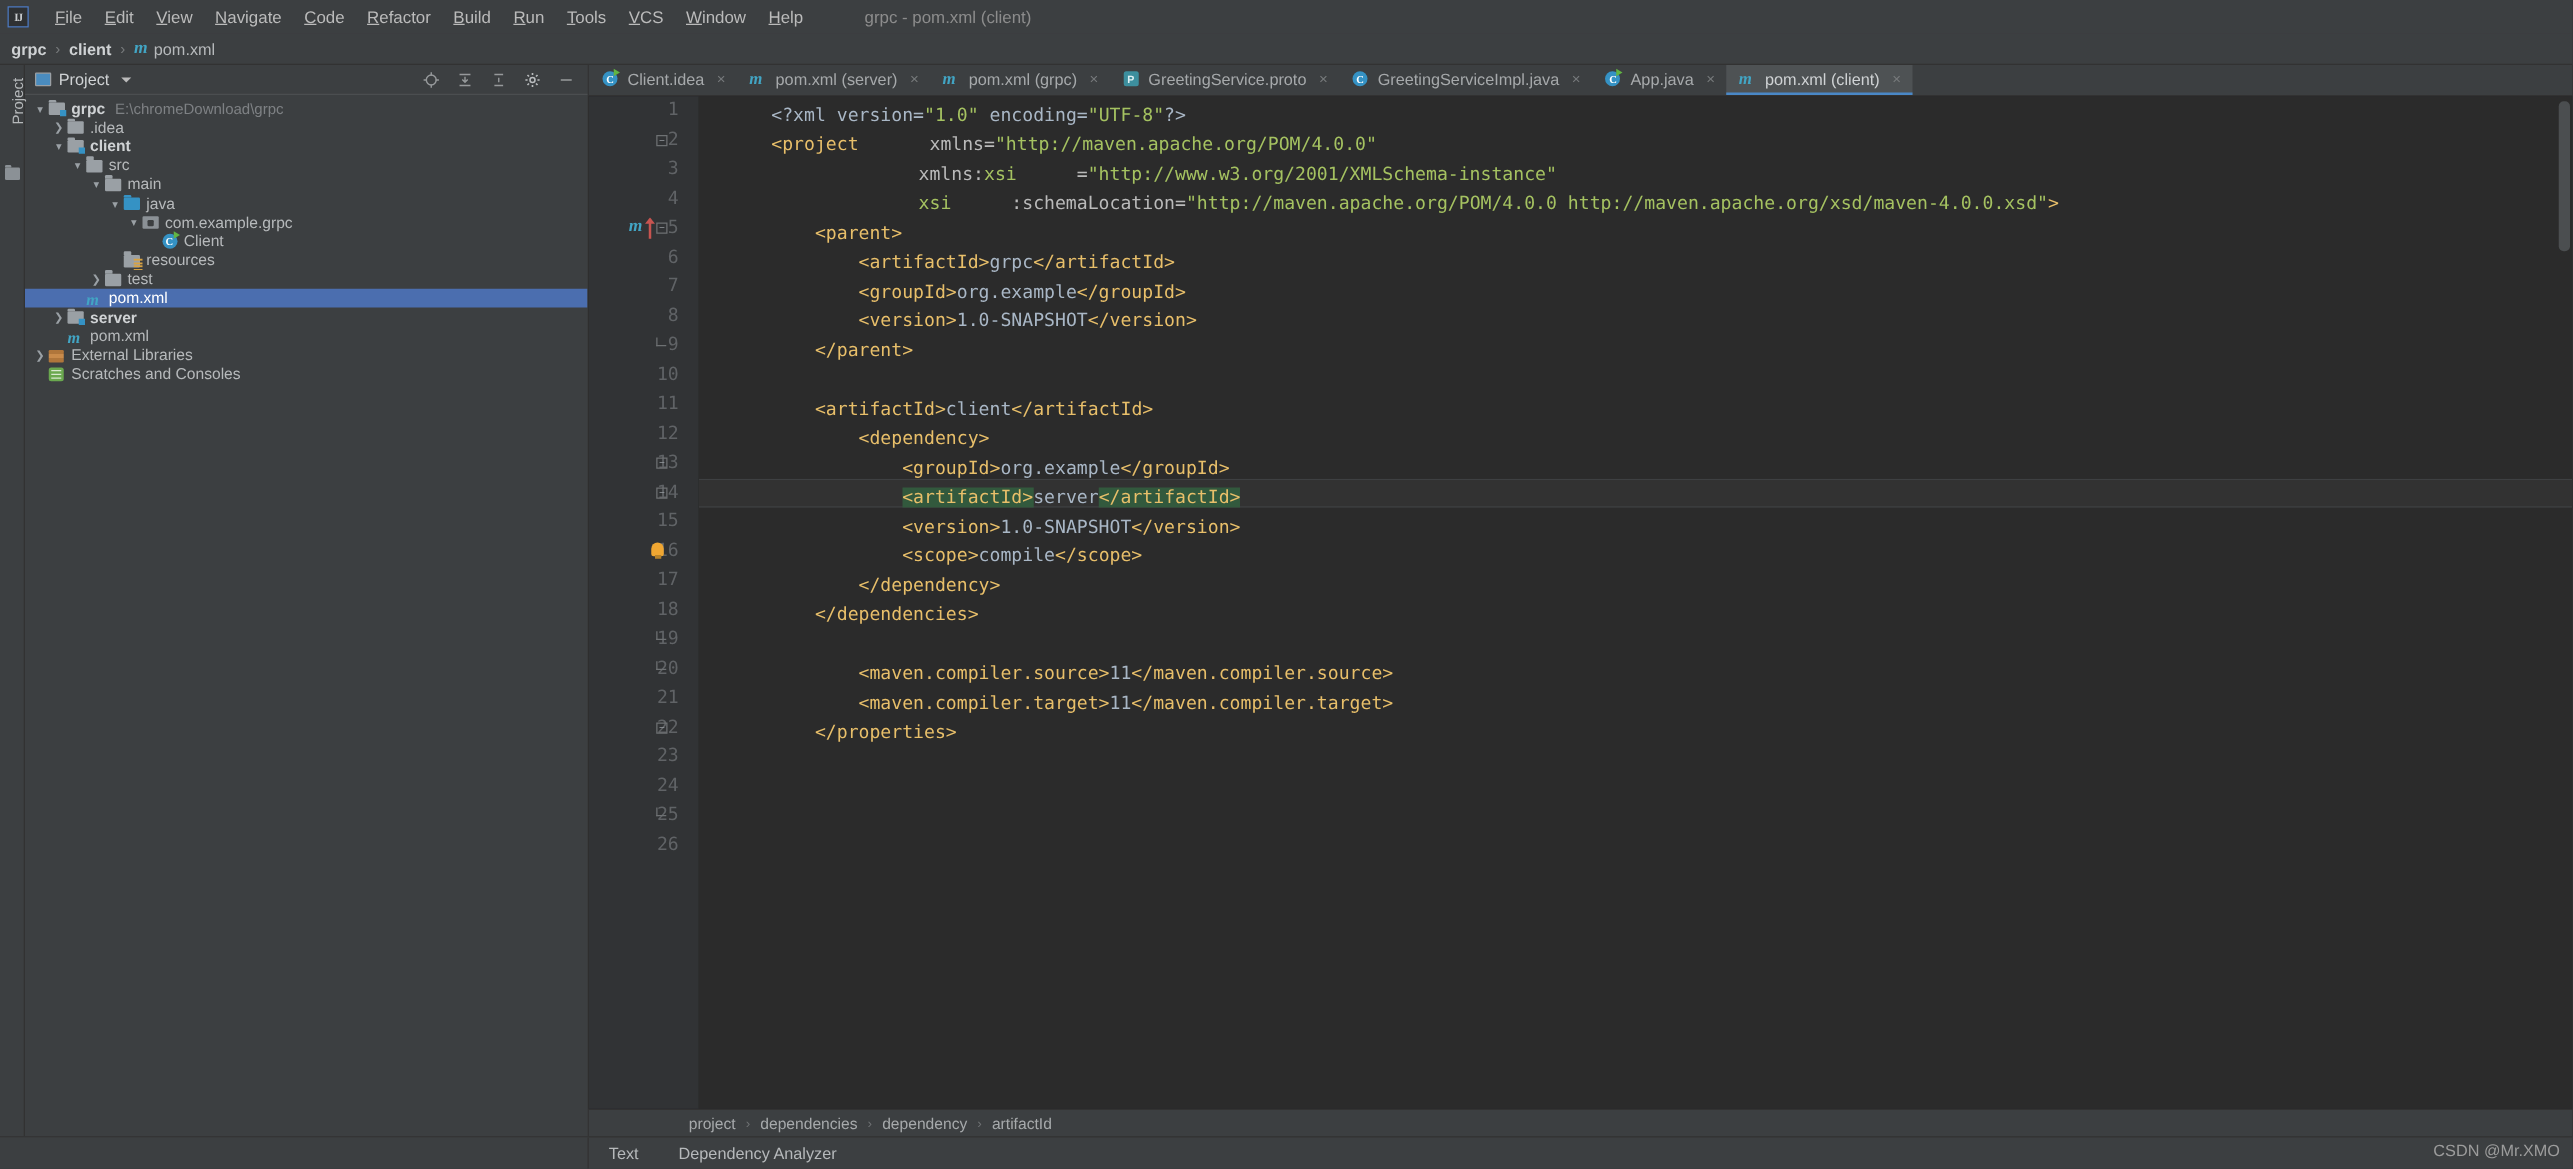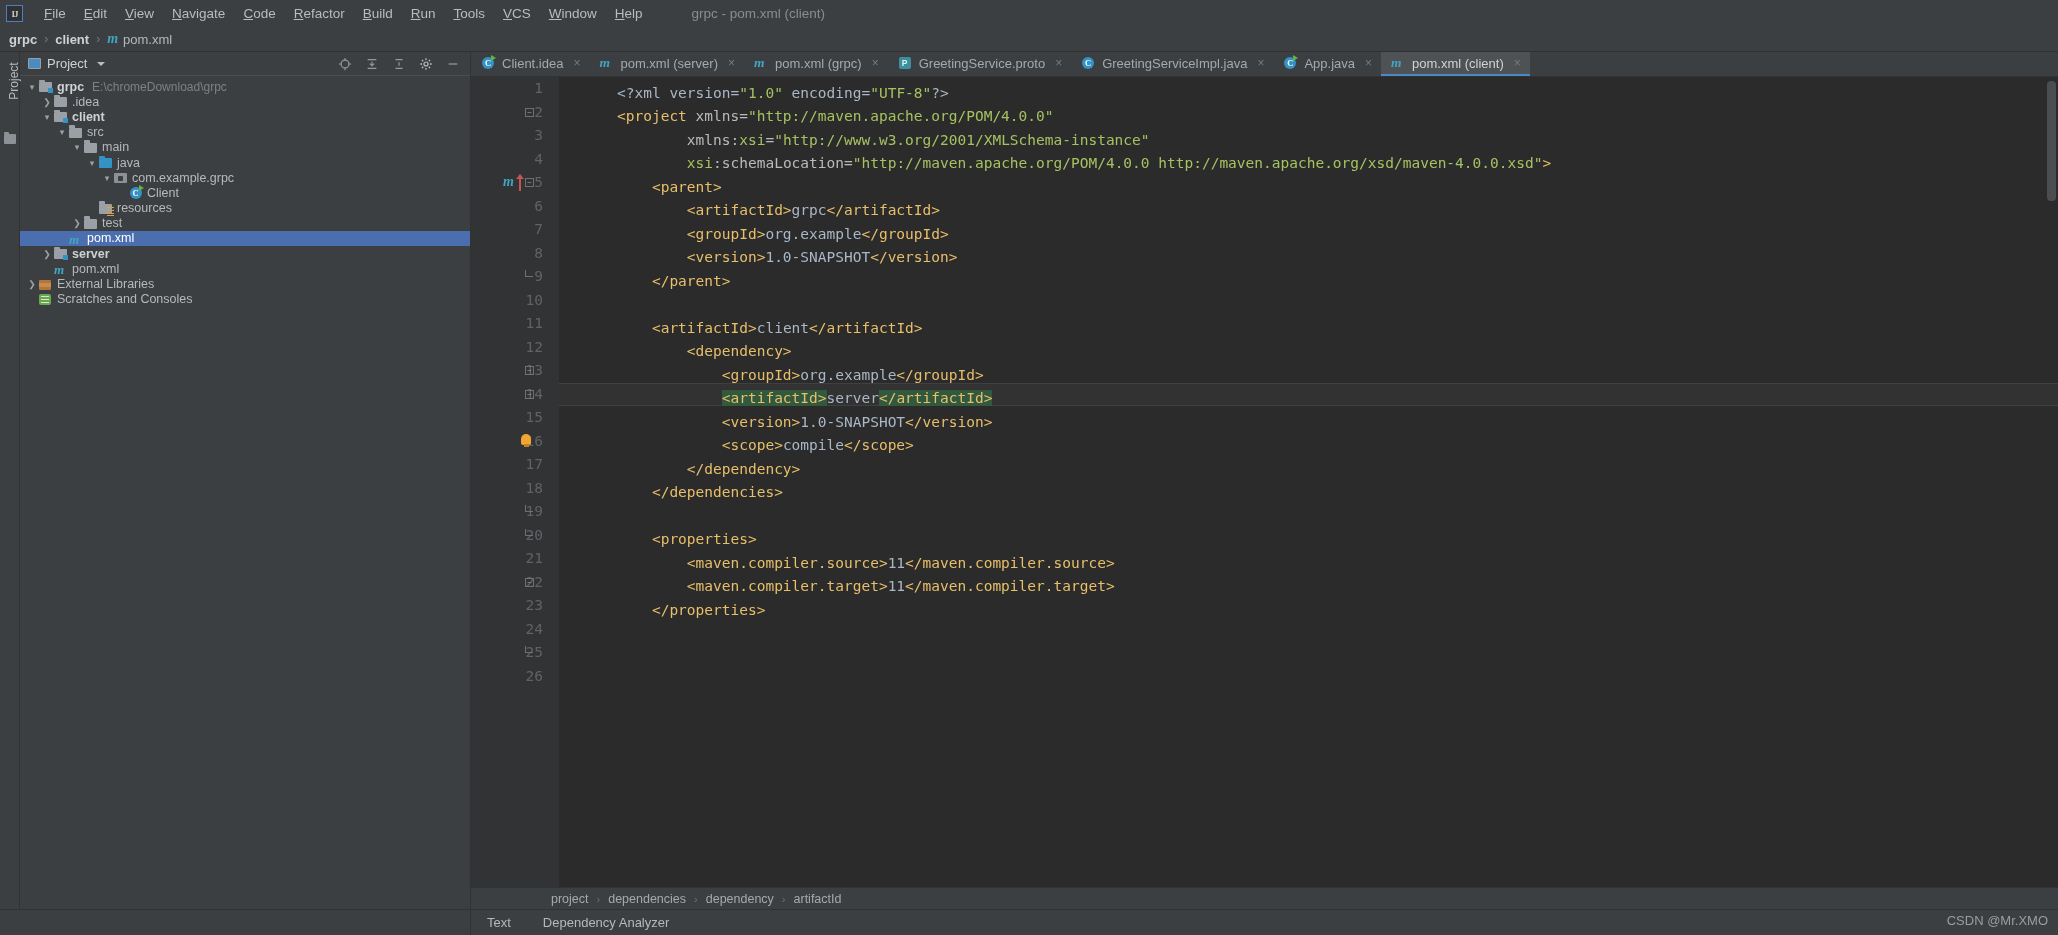--- a/index.html
+++ b/index.html
@@ -422,21 +422,21 @@
     position:absolute; left:50px; top:4px;
     width: 10px; height: 11px;
     background: #f0a732;
     border-radius: 5px 5px 2px 2px;
   }
   .bulb::after {
     content:''; position:absolute; left:2.5px; bottom:-2px;
     width: 5px; height: 2.5px; background:#b8832a;
   }
   .t-tag    { color: #e8bf6a; }
-  .t-attr   { color: #bababa; }
+  .t-attr   { color: #bababa; margin-left: 48px; }
   .t-attrv  { color: #a5c261; }
   .t-text   { color: #a9b7c6; }
   .t-hl2    { background: #32593d; }
 
   
   .editor-crumbs {
     height: 22px;
     background: #3c3f41;
     display: flex;
     align-items: center;
@@ -831,21 +831,20 @@
             <div class="cl"><span style="display: inline-block; width: 58px;"></span></div>
             <div class="cl"><span style="display: inline-block; width: 58px;"></span><span class="t-tag">    &lt;artifactId&gt;</span><span class="t-text">client</span><span class="t-tag">&lt;/artifactId&gt;</span></div>
             <div class="cl"><span style="display: inline-block; width: 58px;"></span><span class="t-tag">        &lt;dependency&gt;</span></div>
             <div class="cl"><span style="display: inline-block; width: 58px;"></span><span class="t-tag">            &lt;groupId&gt;</span><span class="t-text">org.example</span><span class="t-tag">&lt;/groupId&gt;</span></div>
             <div class="cl" style="background: rgb(50, 50, 50); box-shadow: rgb(62, 64, 66) 0px 1px 0px inset, rgb(62, 64, 66) 0px -1px 0px inset;"><span style="display: inline-block; width: 58px;"></span><span class="t-tag">            </span><span class="t-tag t-hl2">&lt;artifactId&gt;</span><span class="t-text">server</span><span class="t-tag t-hl2">&lt;/artifactId&gt;</span></div>
             <div class="cl"><span style="display: inline-block; width: 58px;"></span><span class="t-tag">            &lt;version&gt;</span><span class="t-text">1.0-SNAPSHOT</span><span class="t-tag">&lt;/version&gt;</span></div>
             <div class="cl"><span style="display: inline-block; width: 58px;"></span><span class="t-tag">            &lt;scope&gt;</span><span class="t-text">compile</span><span class="t-tag">&lt;/scope&gt;</span></div>
             <div class="cl"><span style="display: inline-block; width: 58px;"></span><span class="t-tag">        &lt;/dependency&gt;</span></div>
             <div class="cl"><span style="display: inline-block; width: 58px;"></span><span class="t-tag">    &lt;/dependencies&gt;</span></div>
             <div class="cl"><span style="display: inline-block; width: 58px;"></span></div>
-            <div class="cl"><span style="display: inline-block; width: 58px;"></span><span class="t-tag">    &lt;properties&gt;</span></div>
             <div class="cl"><span style="display: inline-block; width: 58px;"></span><span class="t-tag">        &lt;maven.compiler.source&gt;</span><span class="t-text">11</span><span class="t-tag">&lt;/maven.compiler.source&gt;</span></div>
             <div class="cl"><span style="display: inline-block; width: 58px;"></span><span class="t-tag">        &lt;maven.compiler.target&gt;</span><span class="t-text">11</span><span class="t-tag">&lt;/maven.compiler.target&gt;</span></div>
             <div class="cl"><span style="display: inline-block; width: 58px;"></span><span class="t-tag">    &lt;/properties&gt;</span></div>
             <div class="cl"><span style="display: inline-block; width: 58px;"></span></div>
           </div>
         <div class="scroll-thumb" style="top:4px;height:120px;"></div>
       </div>
 
       <div class="editor-crumbs" id="ecrumbs">
           <span class="ecrumb">project</span>

